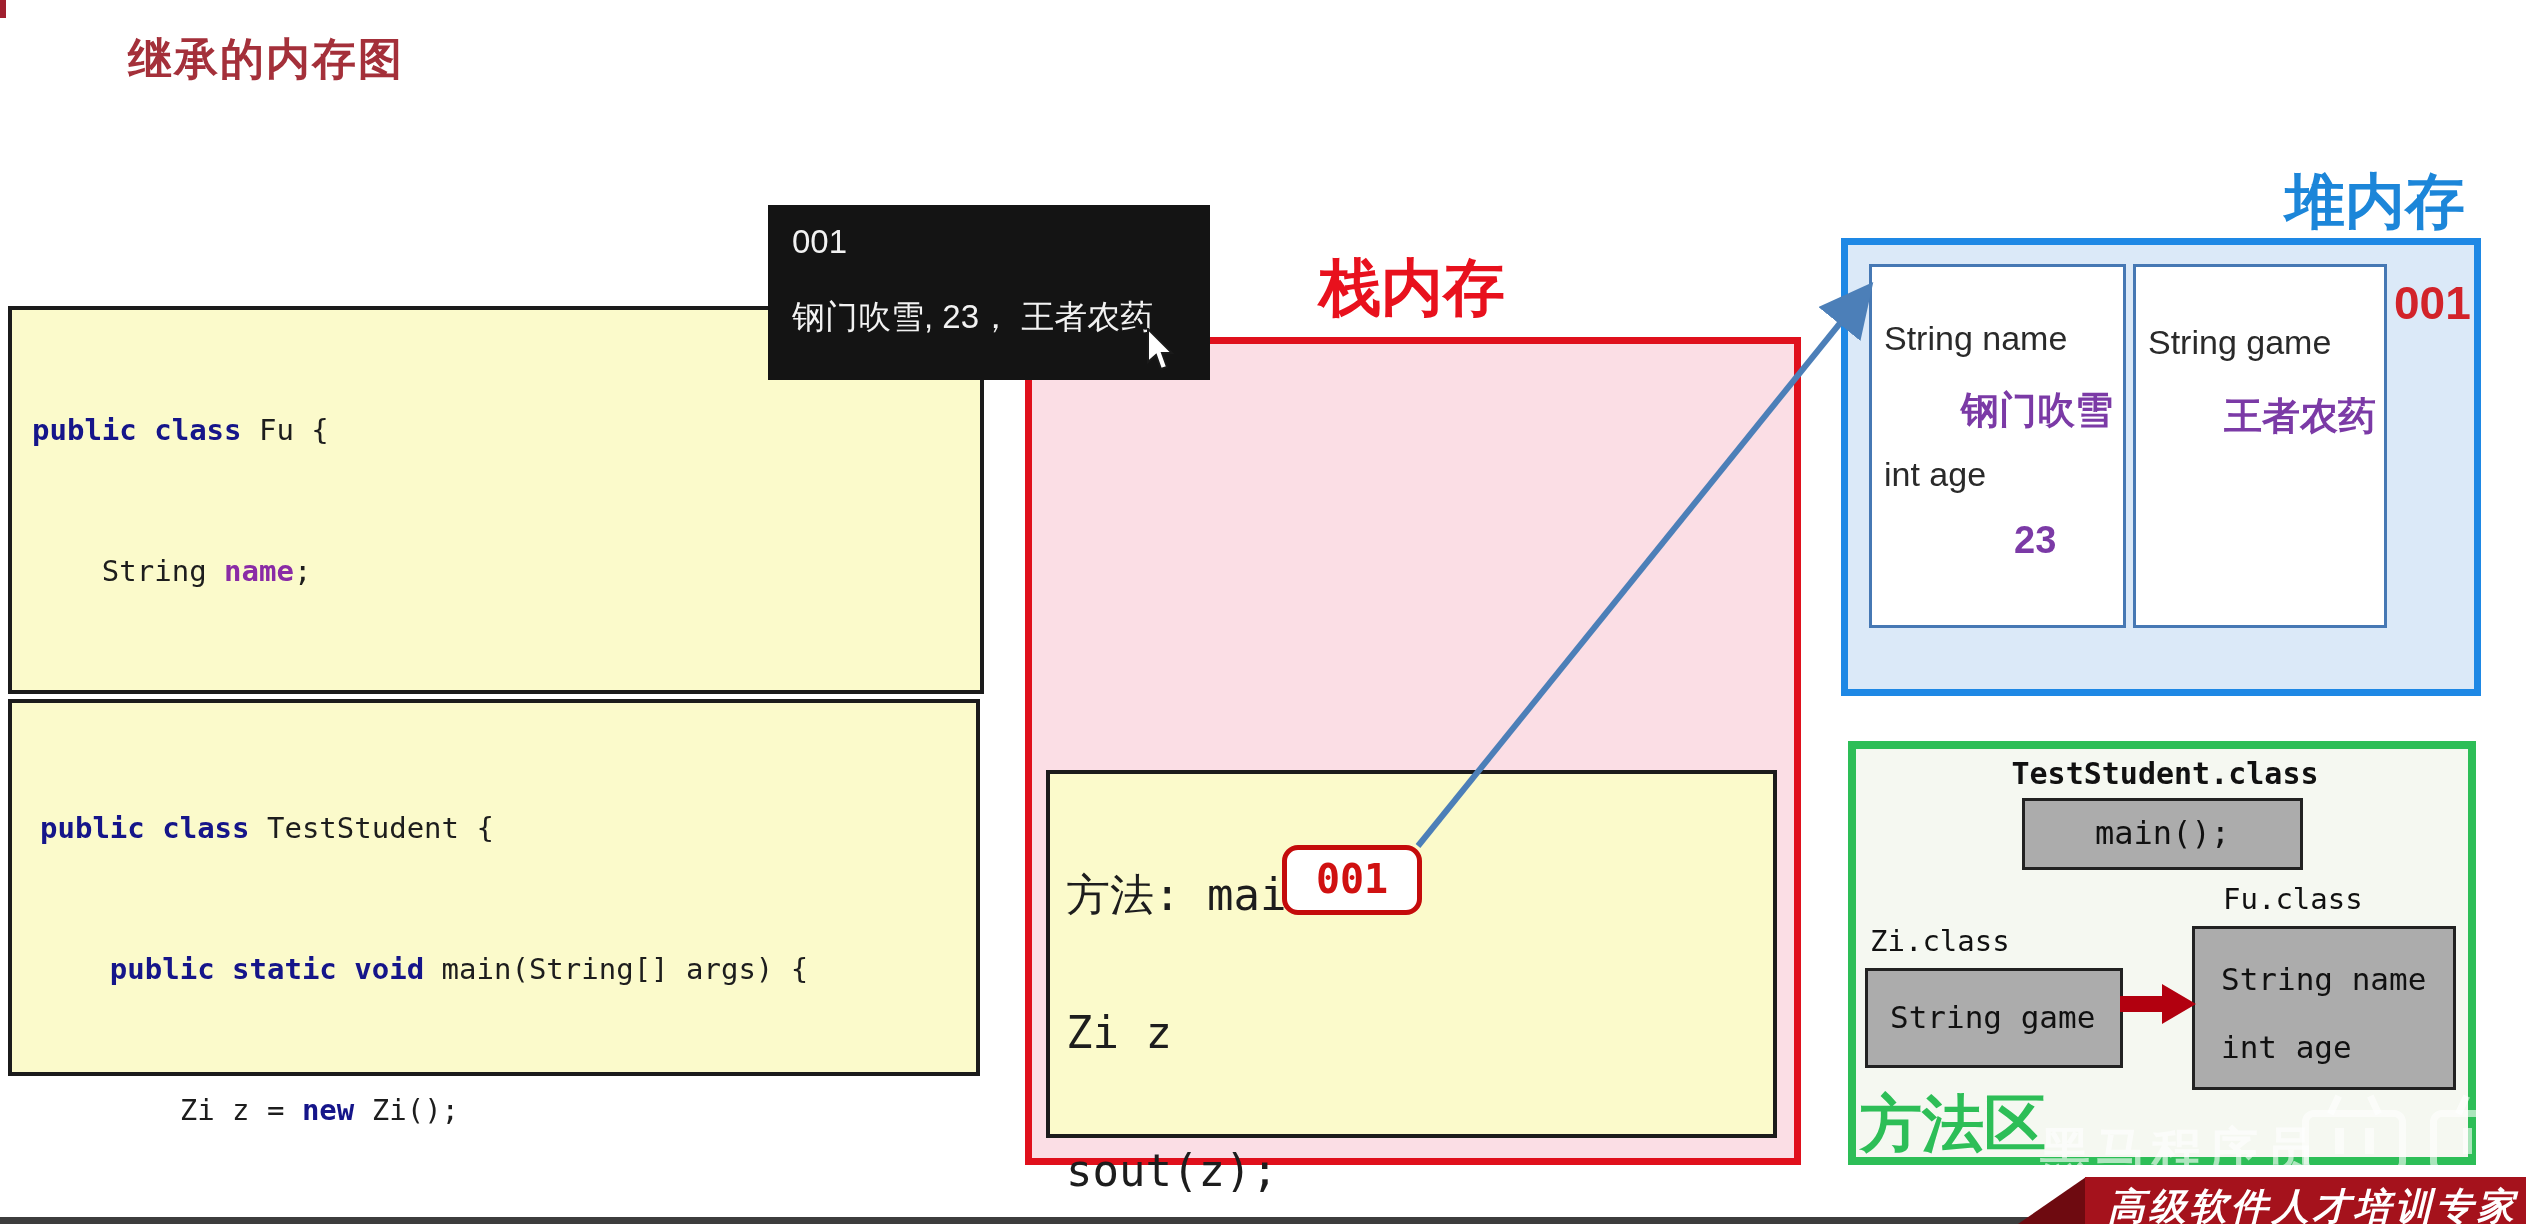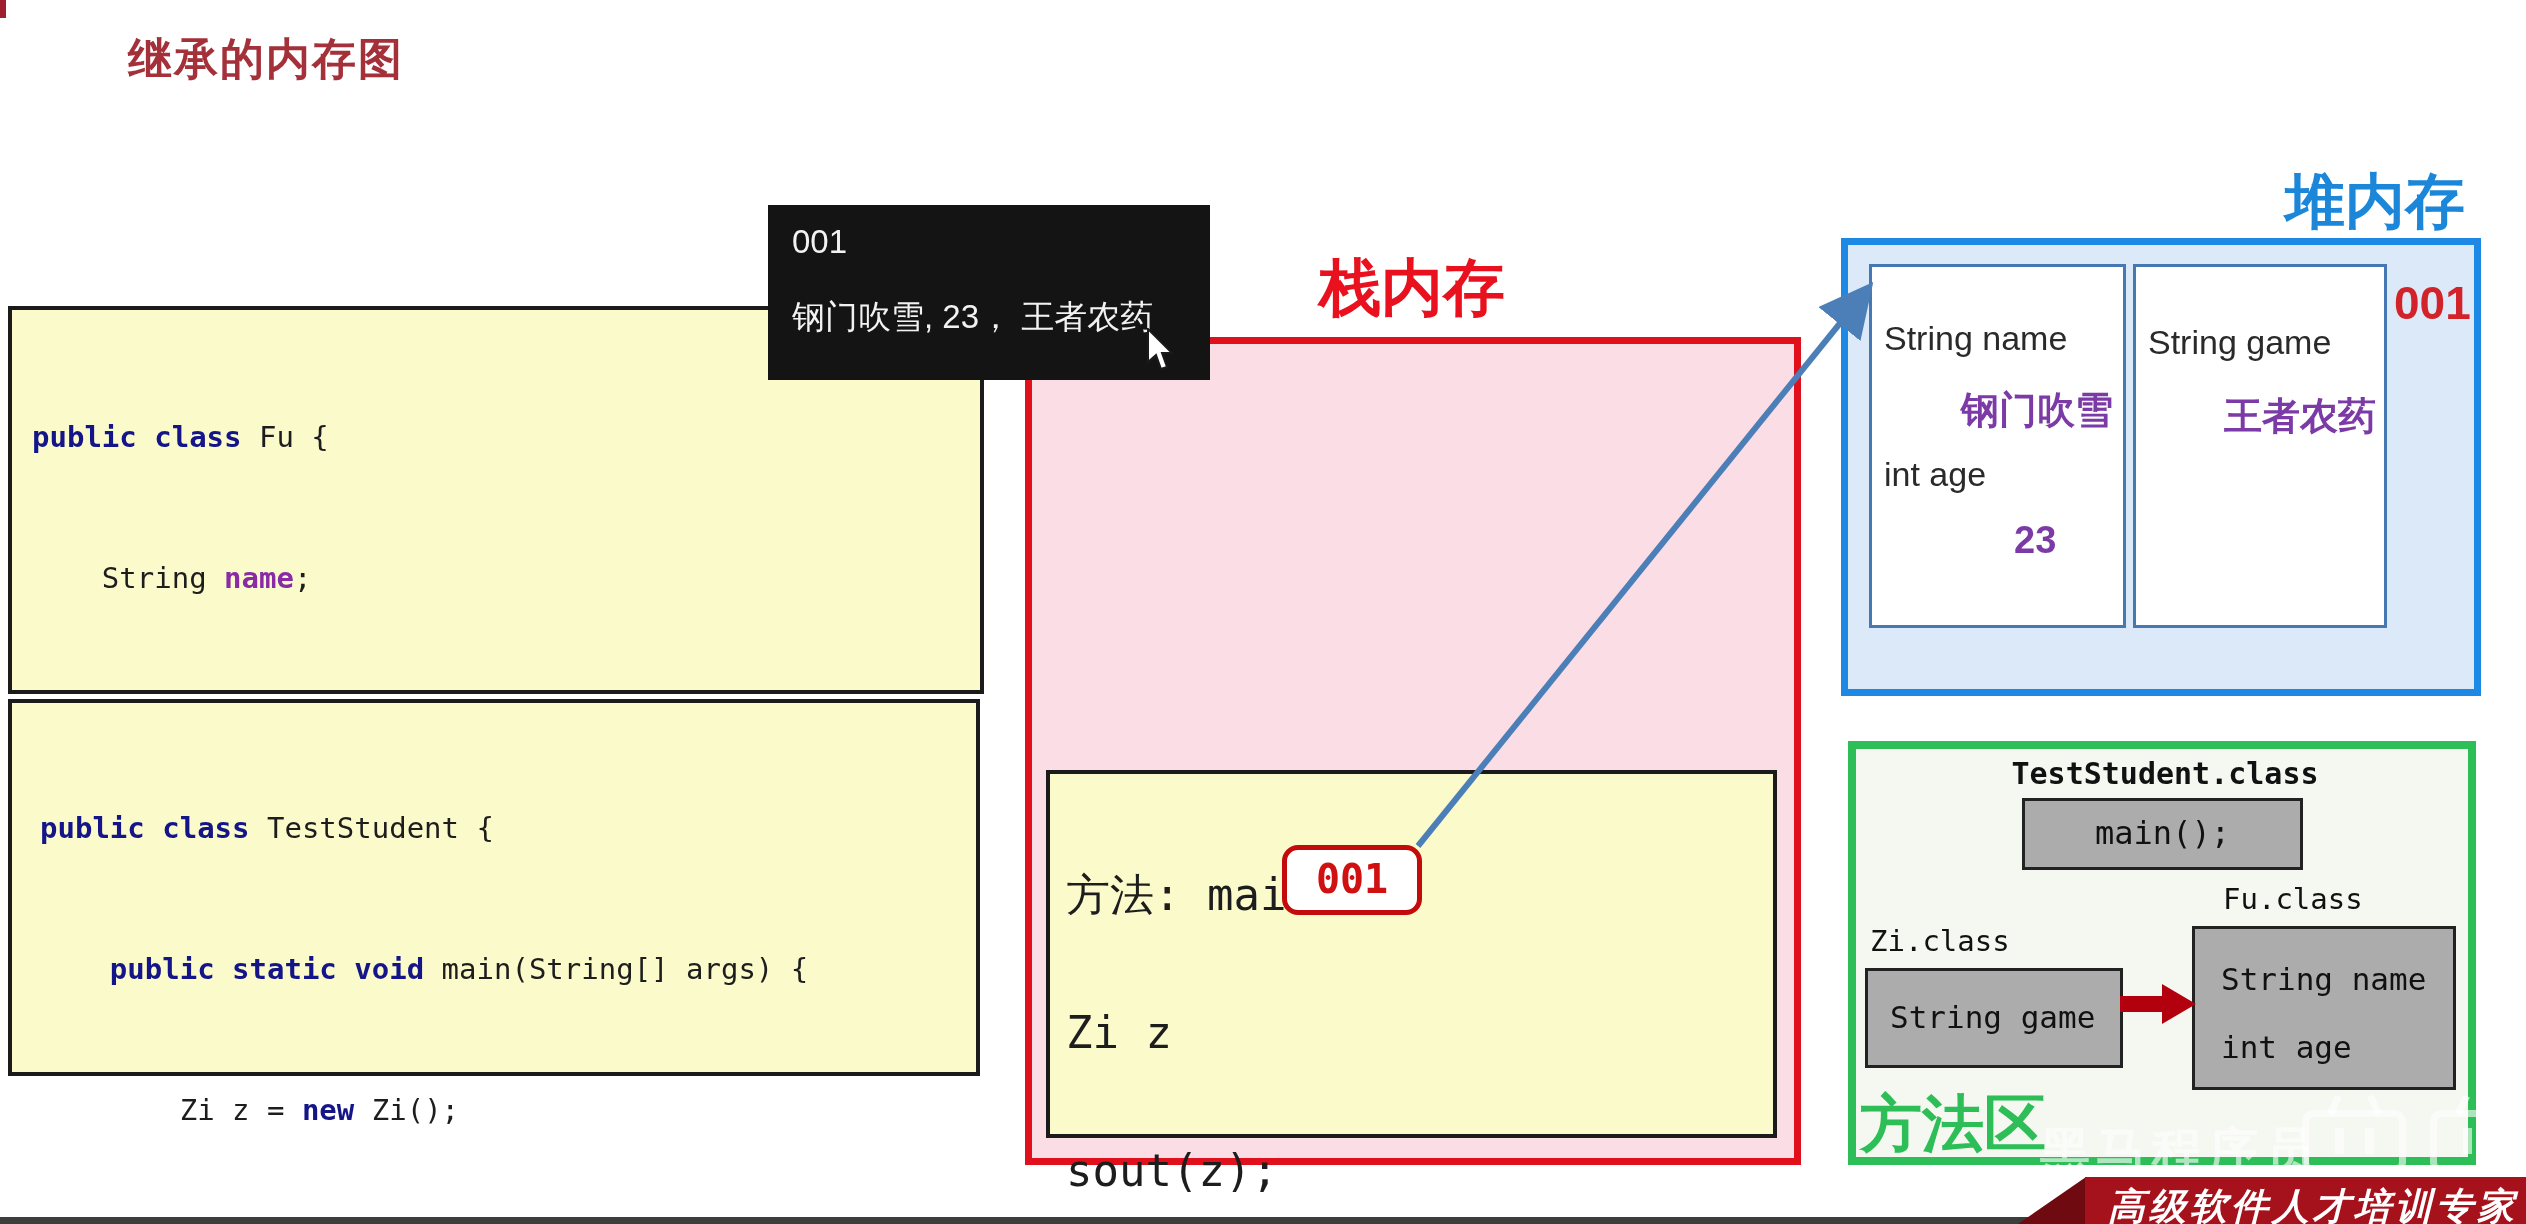--- a/index.html
+++ b/index.html
@@ -14,21 +14,21 @@
   
   .corner-mark { left:0; top:0; width:6px; height:18px; background:#A01F2E; }
 
   
   .page-title { left:128px; top:30px; font-size:44px; font-weight:bold; color:#A4303A; letter-spacing:2px; }
 
   
   .codebox { background:#FBFACB; border:4px solid #1b1b1b; }
   .code { font-family:"DejaVu Sans Mono","Liberation Mono",monospace; font-size:29px; line-height:47px; color:#1d1d1d; white-space:pre; }
   .code .ln { padding-left:20px; min-height:47px; }
-  .code1 { left:8px; top:306px; width:976px; height:388px; padding-top:10px; }
+  .code1 { left:8px; top:306px; width:976px; height:388px; padding-top:3px; }
   .code2 { left:8px; top:699px; width:972px; height:377px; padding-top:8px;padding-left:8px; }
   .k { color:#15158A; font-weight:bold; }
   .m { color:#8A2BA6; font-weight:bold; }
 
   
   .tooltip { left:768px; top:205px; width:442px; height:175px; background:#141414; color:#F2F2F2; z-index:20; }
   .tooltip .tt1 { position:absolute; left:24px; top:18px; font-size:33px; }
   .tooltip .tt2 { position:absolute; left:24px; top:90px; font-size:33px; }
   .cursor-svg { left:1146px; top:328px; z-index:21; }
 

